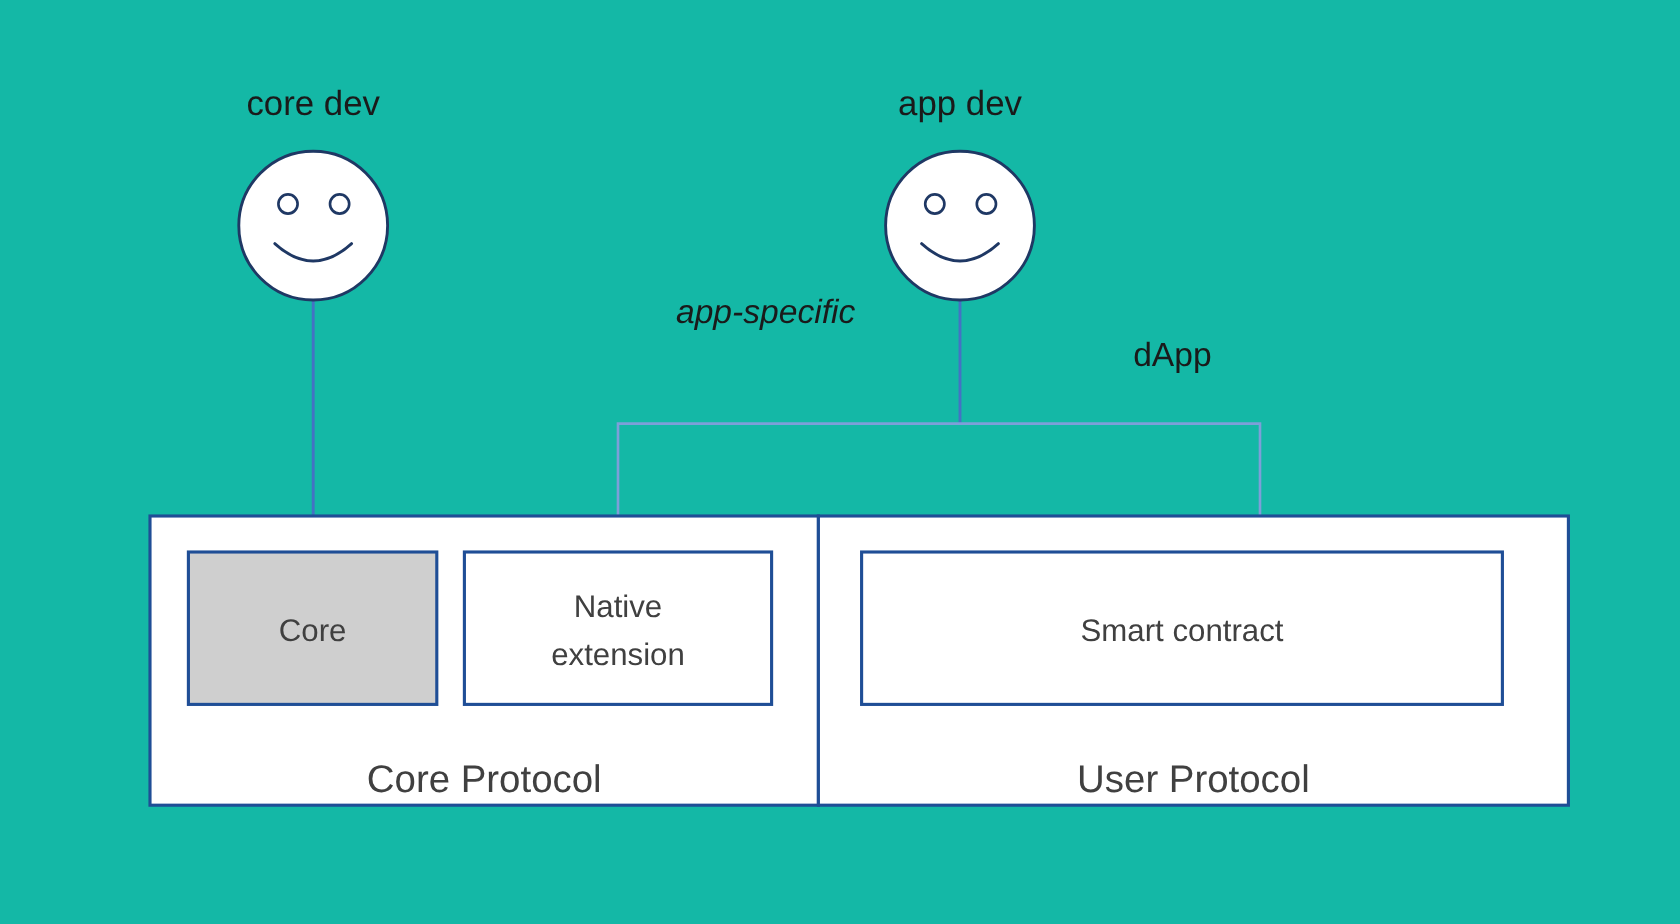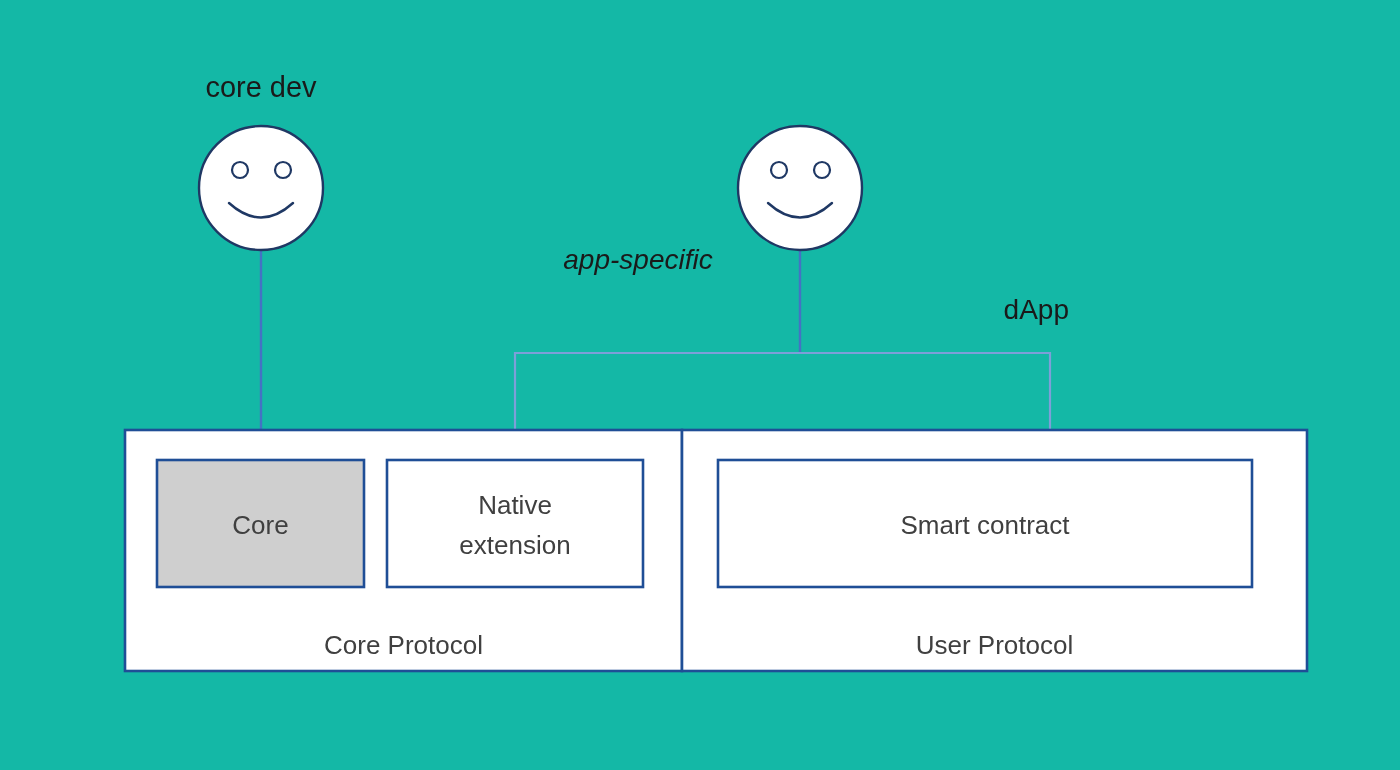--- a/index.html
+++ b/index.html
@@ -45,21 +45,21 @@
   }
   .edge-label {
     font-size: 28px;
     color: #1a1a1a;
   }
   .box-label {
     font-size: 26px;
     color: #404040;
   }
   .container-label {
-    font-size: 26px;
+    font-size: 32px;
     color: #404040;
   }
 </style>
 </head>
 <body>
 
 <div id="canvas">
 
   <svg id="diagram-svg" viewBox="0 0 1400 770">
     <defs>
@@ -101,25 +101,26 @@
     <g>
       <rect x="682" y="430" width="625" height="241" fill="#ffffff" stroke="#1F4E96" stroke-width="2.6"></rect>
       <rect x="718" y="460" width="534" height="127" fill="#ffffff" stroke="#1F4E96" stroke-width="2.6"></rect>
     </g>
   </svg>
 
   <div class="label-layer">
 
     <div class="txt actor-label" style="left:131px; top:68px; width:260px;">core dev</div>
 
+    <div class="txt actor-label" style="left:670px; top:68px; width:260px;">app dev</div>
 
     <div class="txt edge-label" style="left:517px; top:242px; width:242px;font-style:italic;">app-specific</div>
 
 
-    <div class="txt edge-label" style="left:885px; top:292px; width:184px;text-align:right;">dApp</div>
+    <div class="txt edge-label" style="left:885px; top:278px; width:184px;">dApp</div>
 
     <div class="txt box-label" style="left:157px; top:508px; width:207px;">Core</div>
 
     <div class="txt box-label" style="left:387px; top:488px; width:256px;">Native</div>
 
     <div class="txt box-label" style="left:387px; top:528px; width:256px;">extension</div>
 
     <div class="txt box-label" style="left:718px; top:508px; width:534px;">Smart contract</div>
 
     <div class="txt container-label" style="left:125px; top:628px; width:557px;">Core Protocol</div>

